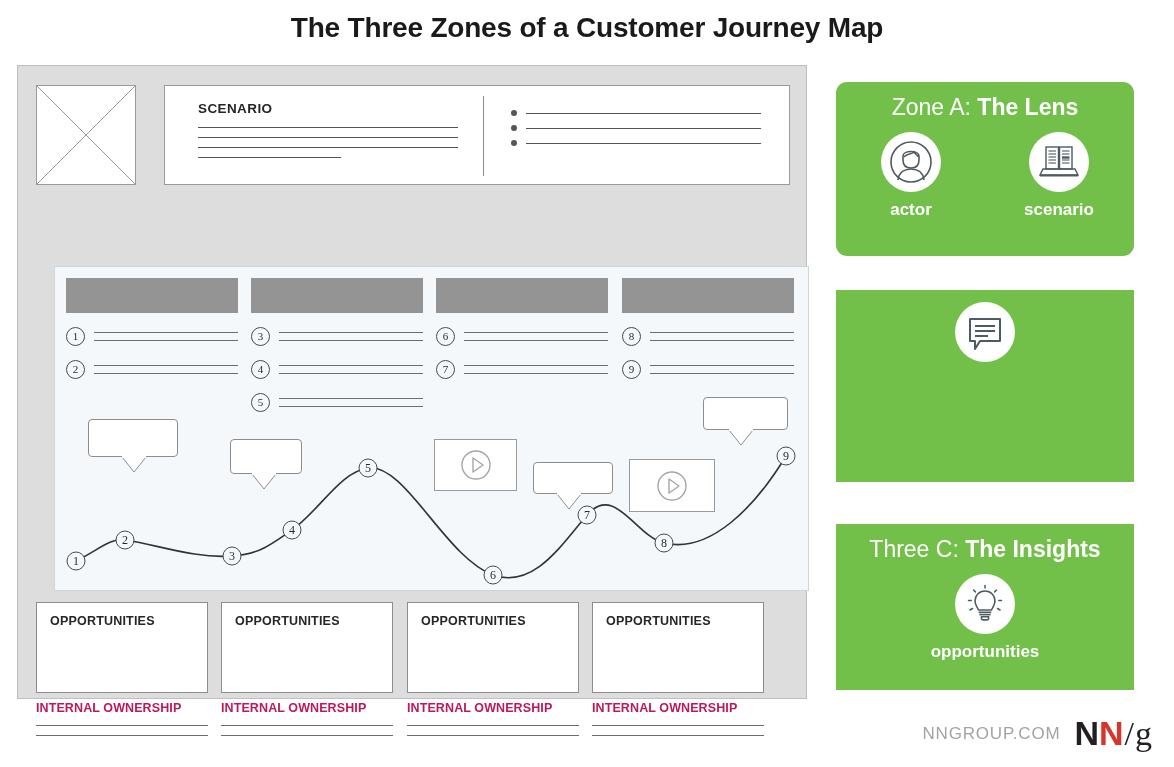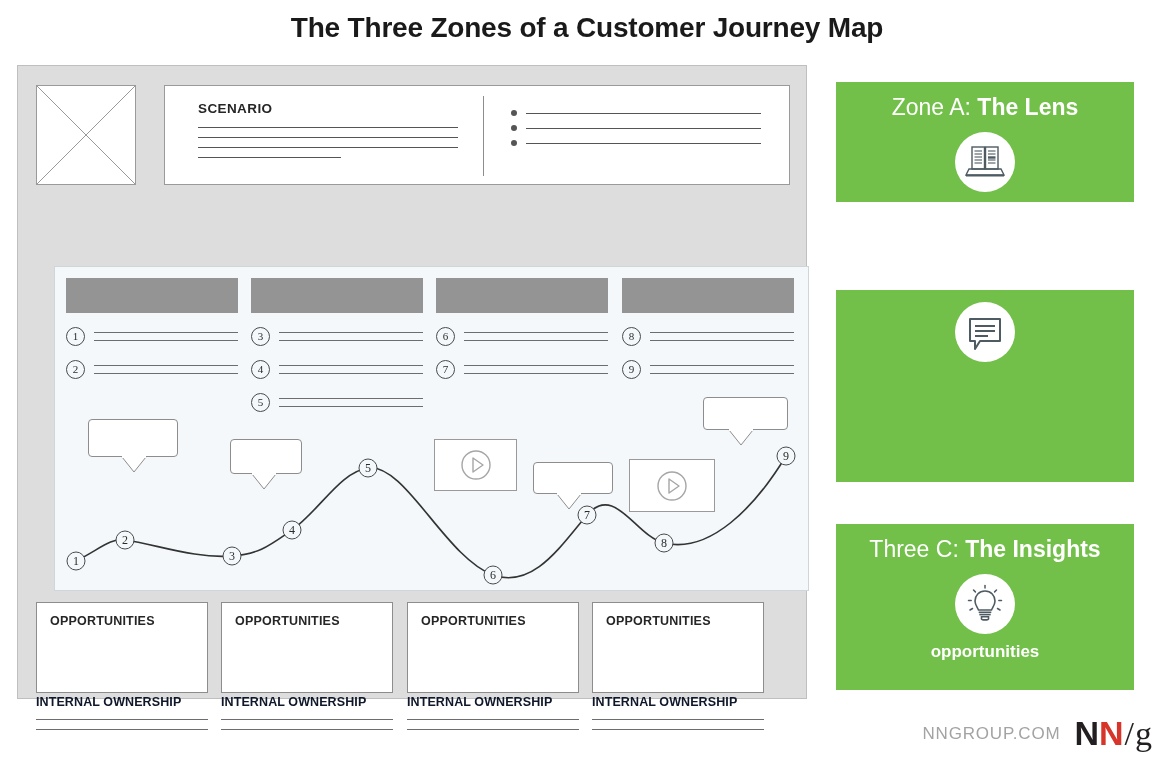--- a/index.html
+++ b/index.html
@@ -167,39 +167,39 @@
     box-sizing: border-box;
     padding: 11px 0 0 13px;
   }
   .opp-title {
     font-size: 12.5px;
     font-weight: bold;
     color: #262626;
     letter-spacing: 0.2px;
   }
   .own-title {
-    margin-top: 2px;
+    margin-top: 8px;
     font-size: 12.5px;
     font-weight: bold;
-    color: #0f172a;
+    color: #be185d;
     letter-spacing: 0.1px;
   }
   .own-lines { margin-top: 10px; }
   .own-lines .rule { border-top: 1px solid #6d6d6d; margin-bottom: 9px; }
 
   
   .zone-panel {
     position: absolute;
     left: 836px;
     background: #72bf49;
     box-sizing: border-box;
     color: #ffffff;
     text-align: center;
   }
-  #zone-panel-a { top: 82px;  width: 298px; height: 120px; }
+  #zone-panel-a { top: 82px;  width: 298px; height: 174px; border-radius: 11px; }
   #zone-panel-b { top: 290px; width: 298px; height: 192px; }
   #zone-panel-c { top: 524px; width: 298px; height: 166px; }
 
   .zone-heading {
     font-size: 23px;
     font-weight: normal;
     padding-top: 12px;
     line-height: 1.15;
   }
   .zone-heading b { font-weight: bold; }
@@ -504,20 +504,31 @@
   </div>
 </div>
 
 <div class="zone-panel" id="zone-panel-a">
   <div class="zone-heading">
     <span>Zone A: </span><b>The Lens</b>
   </div>
   <div class="zone-icons">
     <div class="zone-item">
       <div class="icon-circle">
+        <svg width="46" height="46" viewBox="0 0 46 46">
+          <circle cx="23" cy="23" r="20" fill="none" stroke="#4e5b63" stroke-width="1.6"></circle>
+          <path d="M15 17 C15 11, 31 11, 31 17 L31 21 C31 27, 27 29, 23 29 C19 29, 15 27, 15 21 Z" fill="none" stroke="#4e5b63" stroke-width="1.6"></path>
+          <path d="M16 18 C19 14, 23 16, 26 13 C28 16, 30 16, 30 18" fill="none" stroke="#4e5b63" stroke-width="1.6"></path>
+          <path d="M10 41 C11 33, 17 30, 23 30 C29 30, 35 33, 36 41" fill="none" stroke="#4e5b63" stroke-width="1.6"></path>
+        </svg>
+      </div>
+      <div class="icon-label">actor</div>
+    </div>
+    <div class="zone-item">
+      <div class="icon-circle">
         <svg width="44" height="44" viewBox="0 0 44 44">
           <rect x="9" y="7" width="12.5" height="22" fill="none" stroke="#4e5b63" stroke-width="1.4"></rect>
           <rect x="22.5" y="7" width="12.5" height="22" fill="none" stroke="#4e5b63" stroke-width="1.4"></rect>
           <g stroke="#4e5b63" stroke-width="1.1">
             <line x1="11.5" y1="11" x2="19" y2="11"></line>
               <line x1="11.5" y1="14" x2="19" y2="14"></line>
             <line x1="11.5" y1="17" x2="19" y2="17"></line>
               <line x1="11.5" y1="20" x2="19" y2="20"></line>
             <line x1="11.5" y1="23" x2="19" y2="23"></line>
             <line x1="25" y1="11" x2="32.5" y2="11"></line>

